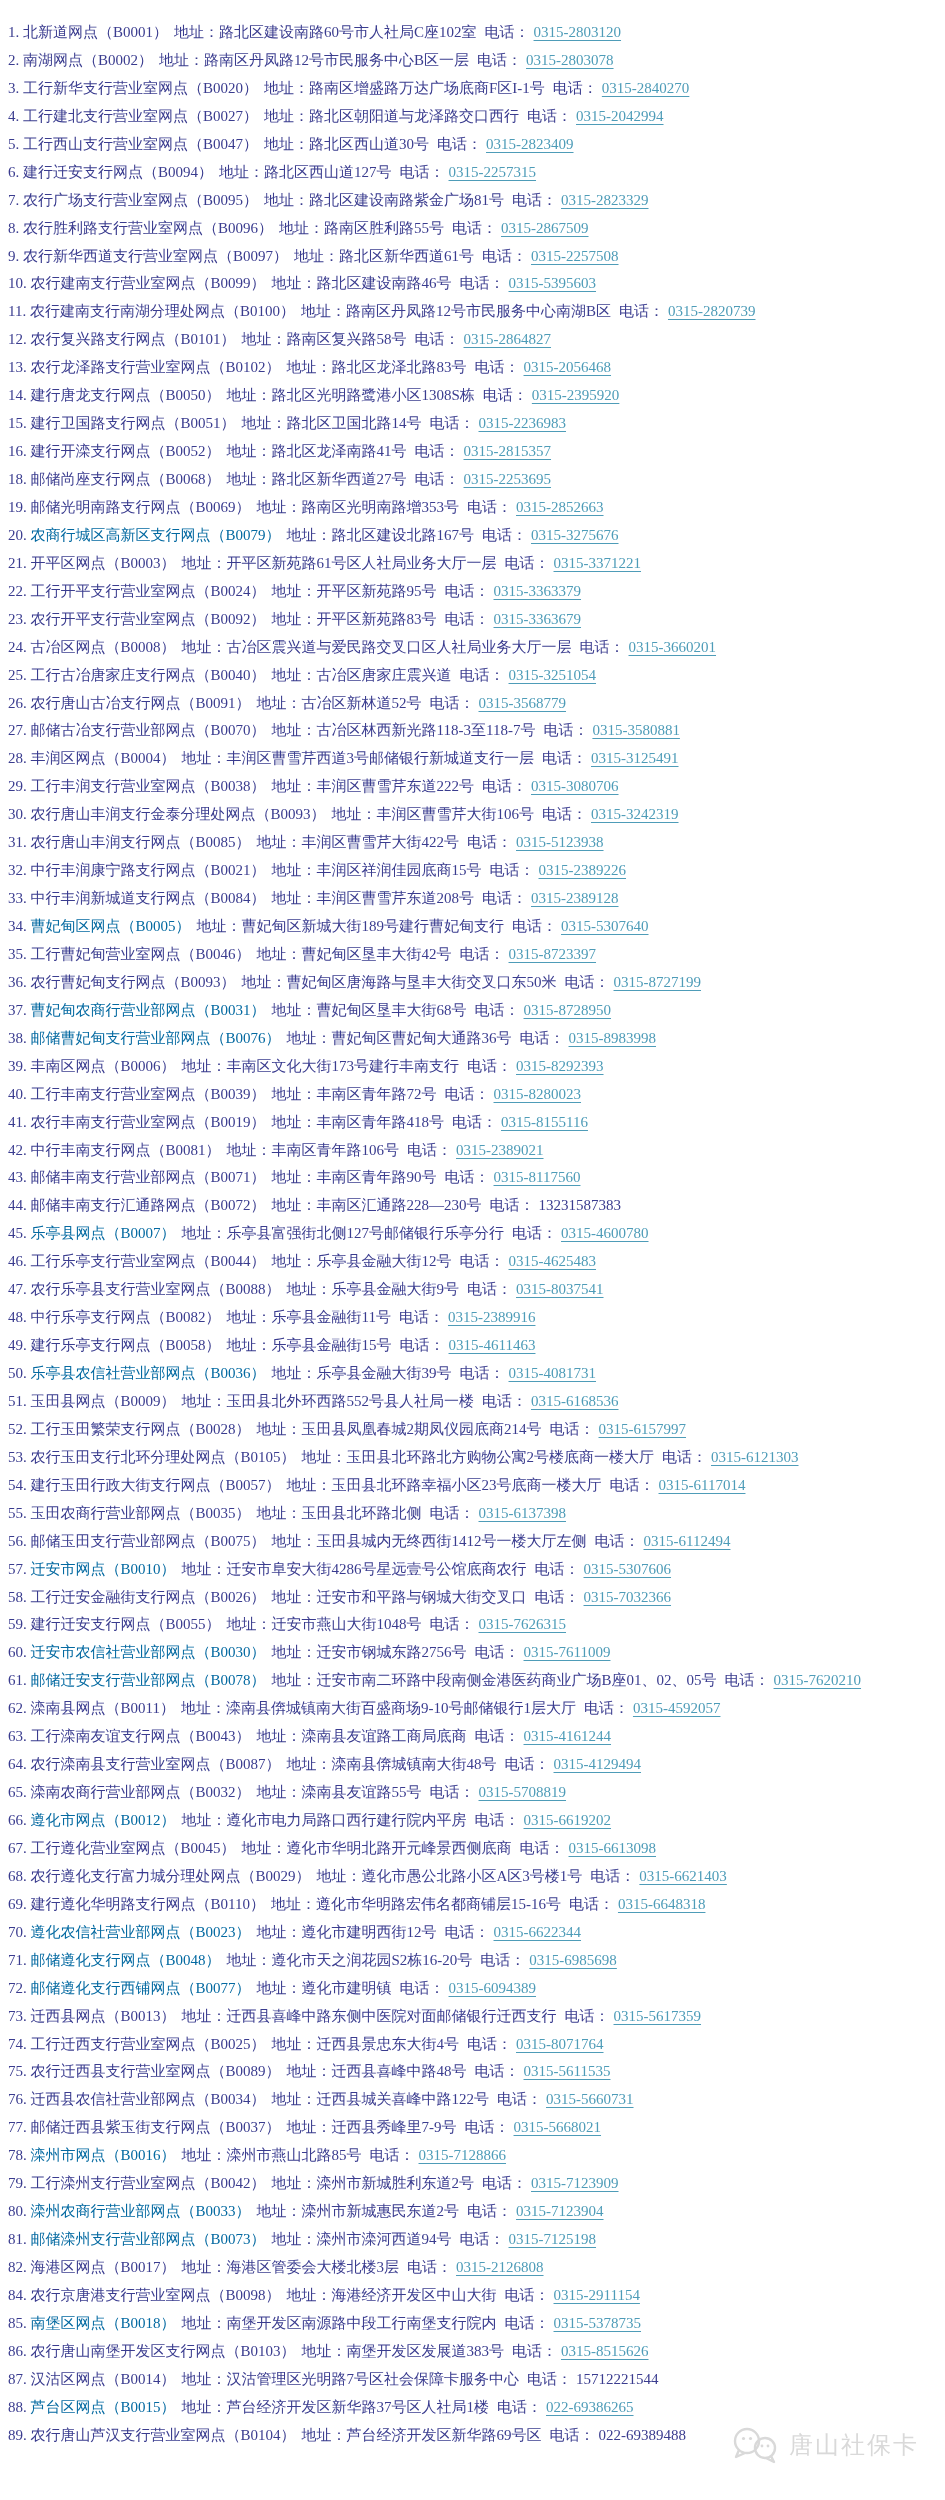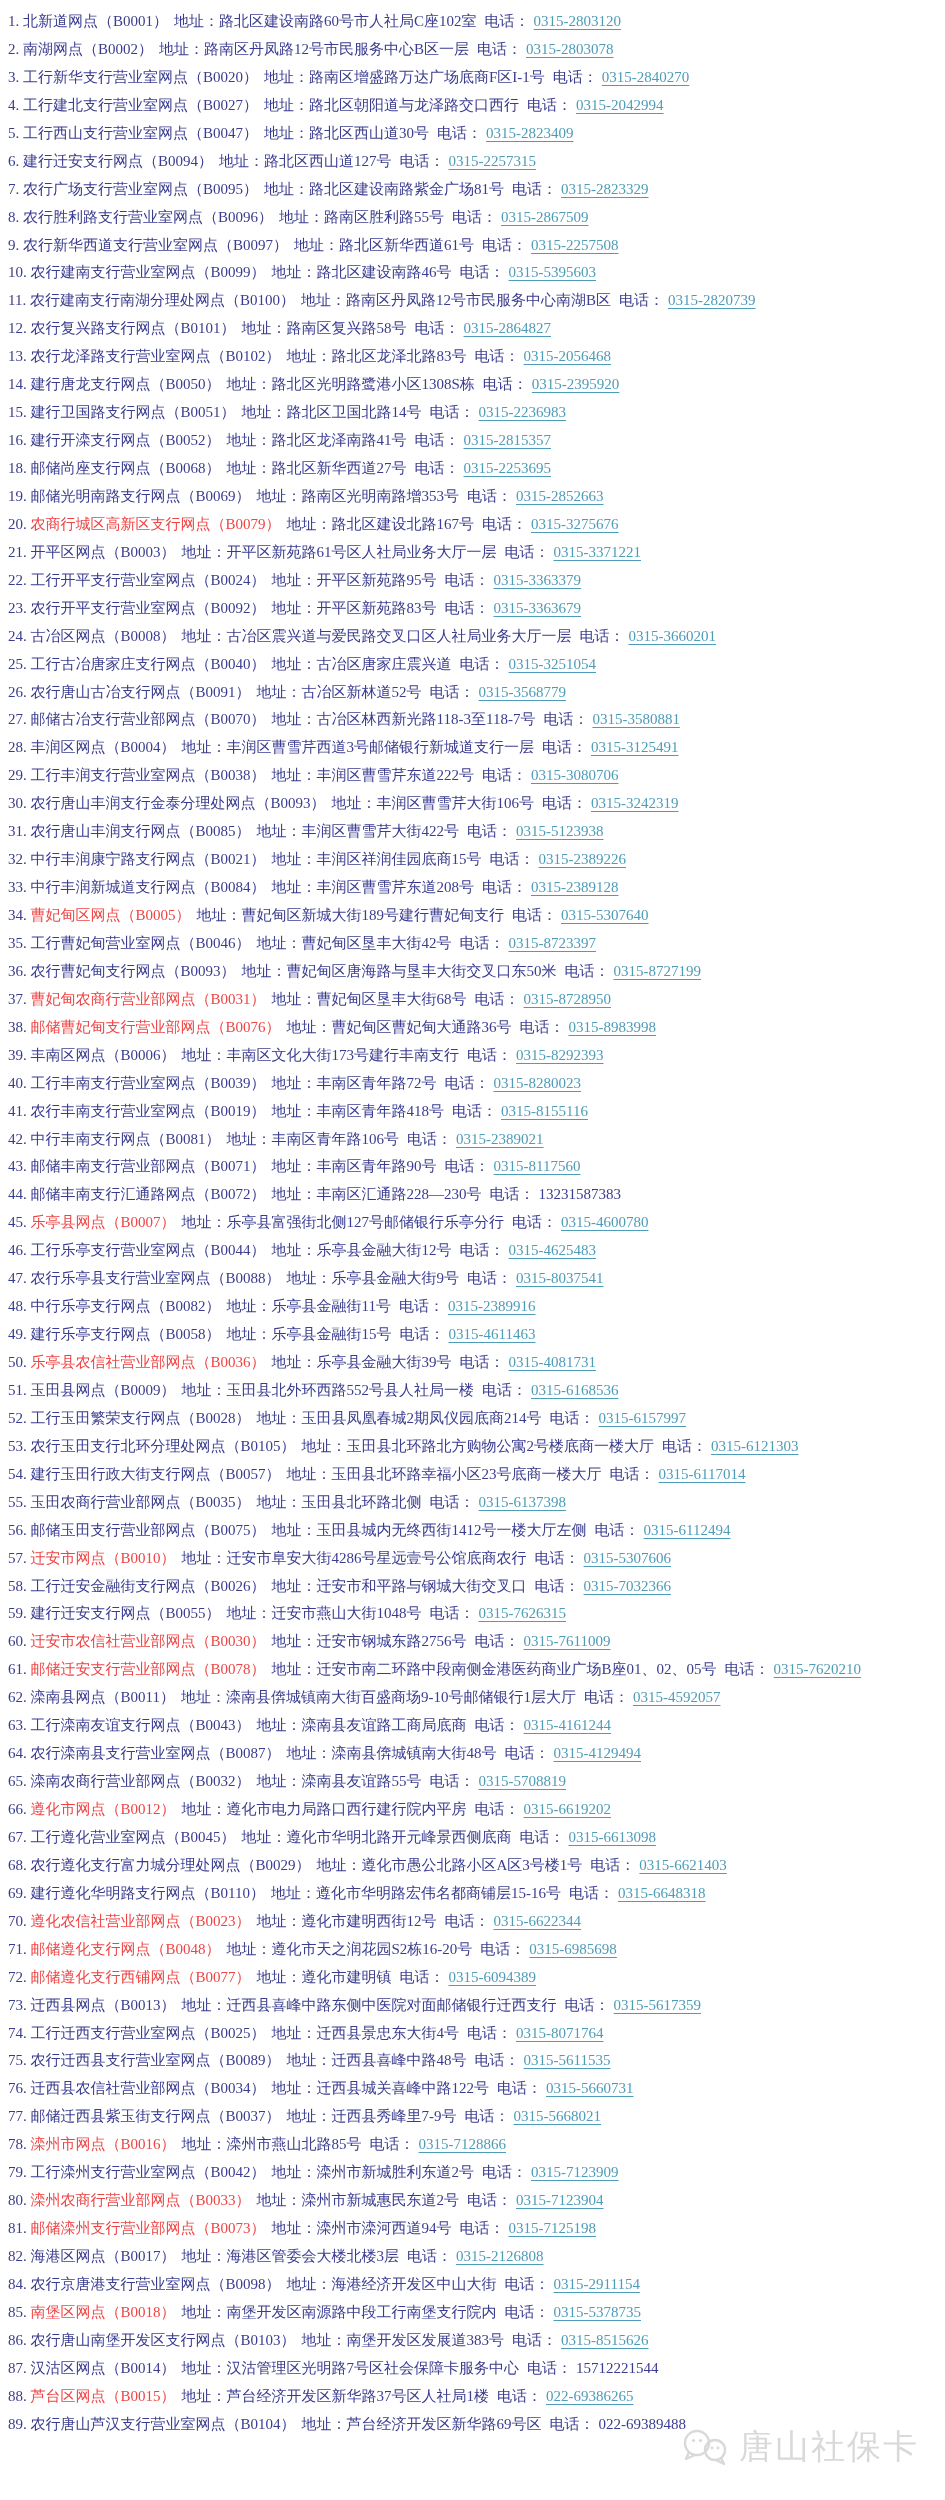--- a/index.html
+++ b/index.html
@@ -4,51 +4,51 @@
 <style>
   html, body { margin: 0; padding: 0; }
   body {
     width: 945px; height: 2500px;
     background: #ffffff;
     overflow: hidden;
     font-family: "Liberation Serif", "DejaVu Serif", serif;
     position: relative;
   }
   #list {
-    padding: 8px 0 0 8px;
+    padding: 19px 0 0 8px;
   }
   .row {
     height: 27.95px;
     line-height: 27.95px;
     white-space: nowrap;
     font-size: 15px;
     color: #3A3C8F;
   }
   .row .num { color: #3A3C8F; }
   .row .name { color: #3A3C8F; }
-  .row .name.purple { color: #ef4444; margin-top: 28px; }
+  .row .name.purple { color: #0369a1; margin-top: 28px; }
   .row .addr-label, .row .addr { color: #3A3C8F; }
   .row .phone-label { color: #3A3C8F; margin-left: 8px; }
   .row .addr-label { margin-left: 6px; }
   .row .phone { color: #3A3C8F; text-decoration: none; margin-left: 4px; }
   .row .phone.is-link {
     color: #4E9CB8;
     text-decoration: underline;
     text-underline-offset: 3px;
     cursor: pointer;
   }
   #watermark {
     position: absolute;
     top: 2424px;
     right: 26px;
     display: flex;
     align-items: center;
     gap: 8px;
     color: #D9D9D9;
-    font-size: 34px;
+    font-size: 24px;
     letter-spacing: 2px;
     user-select: none;
   }
   #watermark svg { display: block; }
 </style>
 </head>
 <body>
 
 <div id="list">
     <div class="row"><span class="num">1. </span><span class="name">北新道网点（B0001）</span><span class="addr-label">地址：</span><span class="addr">路北区建设南路60号市人社局C座102室</span><span class="phone-label">电话：</span><a class="phone is-link" href="#">0315-2803120</a></div>

